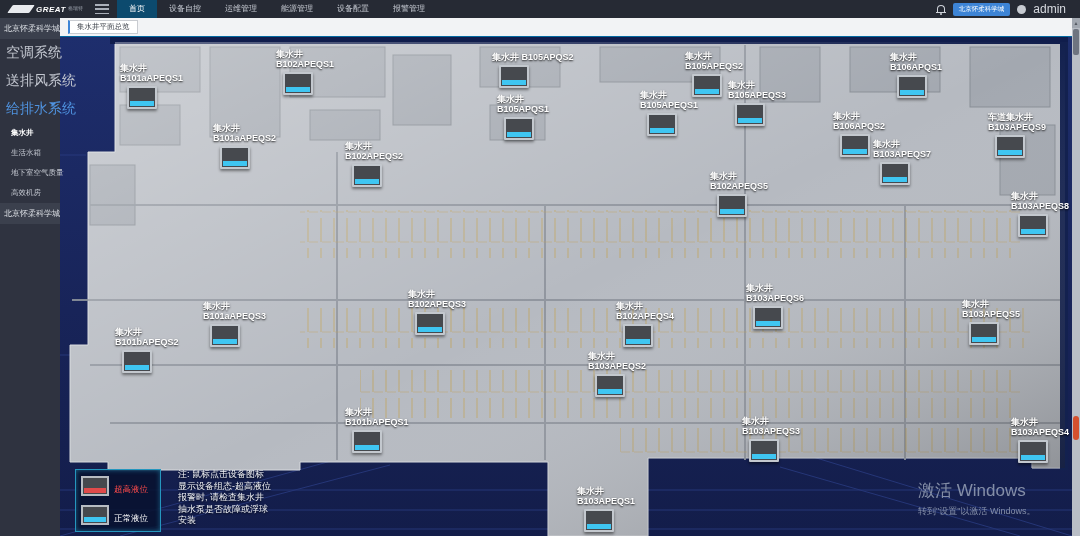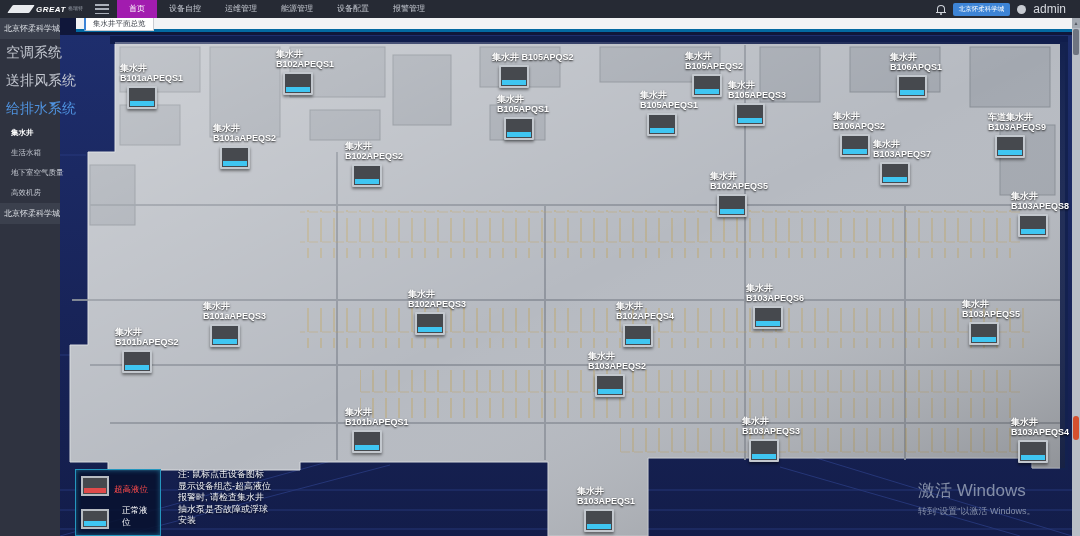--- a/index.html
+++ b/index.html
@@ -11,21 +11,21 @@
   .topnav { position:absolute; left:0; top:0; width:1080px; height:18px; background:#262a34;
             display:flex; align-items:center; z-index:50; }
   .logo { display:flex; padding:0 8px 0 10px; }
   .logo-swoosh { width:22px; height:8px; background:#e8eaee; transform:skewX(-35deg); margin-right:4px; border-radius:1px; }
   .logo-text { color:#fff; font-style:italic; font-weight:bold; font-size:8px; letter-spacing:.5px; }
   .logo-sub { color:#9aa0ab; font-size:5px; margin-left:2px; }
   .collapse-icon { width:14px; height:10px; margin:0 8px 0 4px; display:flex; flex-direction:column; justify-content:space-between; cursor:pointer; }
   .collapse-icon i { display:block; height:1.5px; background:#aab0ba; }
   .nav-menu { display:flex; height:18px; }
   .nav-item { color:#c6cad2; font-size:8px; line-height:18px; padding:0 12px; cursor:pointer; white-space:nowrap; }
-  .nav-item.active { background:#a21caf; color:#fff; }
+  .nav-item.active { background:#0c4a6e; color:#fff; }
   .topnav-right { margin-left:auto; display:flex; align-items:center; gap:7px; padding-right:14px; }
   .bell { width:10px; height:11px; position:relative; }
   .bell-body { position:absolute; left:1px; top:1px; width:8px; height:7px; border:1px solid #cfd3da; border-bottom:none; border-radius:4px 4px 0 0; }
   .bell-rim { position:absolute; left:0; top:8px; width:10px; height:1px; background:#cfd3da; }
   .bell-clap { position:absolute; left:4px; top:9px; width:2px; height:2px; background:#cfd3da; border-radius:50%; }
   .project-pill { background:#3d84d6; color:#fff; font-size:6.5px; padding:2px 6px; border-radius:2px; white-space:nowrap; cursor:pointer; }
   .avatar { width:9px; height:9px; border-radius:50%; background:#c7cbd2; }
   .username { color:#d6d9df; font-size:12px; }
 
   
@@ -33,22 +33,22 @@
   .sb-item { font-size:14px; color:#c2c6cf; padding:5px 4px 5px 6px; cursor:pointer; position:relative; white-space:nowrap; }
   .sb-group { background:#3b404d; color:#dde0e6; padding:5px 4px; font-size:8px; }
   .sb-parent .caret { position:absolute; right:4px; top:8px; width:0; height:0;
       border-left:3px solid transparent; border-right:3px solid transparent; border-top:3px solid #8a8f99; }
   .sb-parent.active { color:#4f93e0; }
   .sb-parent.active .caret { border-top-color:#4f93e0; }
   .sb-child { padding-left:11px; font-size:7.5px; }
   .sb-child.active { color:#ffffff; font-weight:bold; }
 
   
-  .tabstrip { position:absolute; left:60px; top:18px; right:8px; height:14px; background:#f2f3f5;
-              border-bottom:3px solid #0369a1; z-index:30; display:flex; align-items:center;margin-left:16px; }
+  .tabstrip { position:absolute; left:60px; top:18px; right:8px; height:19px; background:#f2f3f5;
+              border-bottom:1px solid #0369a1; z-index:30; display:flex; align-items:center; }
   .tab { margin-left:8px; background:#ffffff; border:1px solid #c9ccd1; border-left:2px solid #3d84d6;
          font-size:7.5px; color:#3a3f47; padding:1px 7px; cursor:pointer; }
 
   
   .map { position:absolute; left:60px; top:35px; width:1012px; height:501px; overflow:hidden;
          background:linear-gradient(180deg,#1e2e6d 0%,#182459 55%,#131d4a 100%); }
   .map svg { position:absolute; left:0; top:0; }
 
   
   .device { position:absolute; z-index:10; color:#fff; font-size:9px; font-weight:bold;
@@ -58,21 +58,21 @@
   .device .icon { margin:3px 0 0 7px; width:30px; height:23px; background:#46494e;
                   border:2px solid #c3c8ce; border-radius:1px; position:relative;
                   box-shadow:0 2px 3px rgba(0,0,0,.45); }
   .device .lvl { position:absolute; left:1px; right:1px; bottom:1px; height:5px; background:#3fc6f2; }
 
   
   .legend-wrap { position:absolute; left:15px; top:434px; display:flex; z-index:20; }
   .legend-panel { width:86px; background:rgba(8,18,48,.88); border:1px solid #2596be;
                   box-shadow:0 0 5px rgba(37,150,190,.6) inset; padding:6px 5px; }
   .legend-item { display:flex; align-items:flex-end; margin-bottom:9px; }
-  .legend-item:last-child { margin-bottom:0;gap:8px; }
+  .legend-item:last-child { margin-bottom:0; }
   .legend-icon { width:28px; height:20px; background:#46494e; border:2px solid #b7bcc2; position:relative; margin-right:5px; flex:0 0 auto; }
   .legend-icon .bar { position:absolute; left:1px; right:1px; bottom:1px; height:5px; }
   .legend-label { font-size:8.5px; }
   .legend-label.high { color:#ff4b4b; }
   .legend-label.normal { color:#ffffff; }
   .legend-note { margin-left:17px; color:#f2f4f8; font-size:9px; line-height:11.5px; text-shadow:0 1px 2px rgba(0,0,0,.8); }
 
   
   .watermark { position:absolute; left:858px; top:444px; color:#97a1b6; opacity:.85; z-index:15; }
   .watermark .l1 { font-size:17px; }

